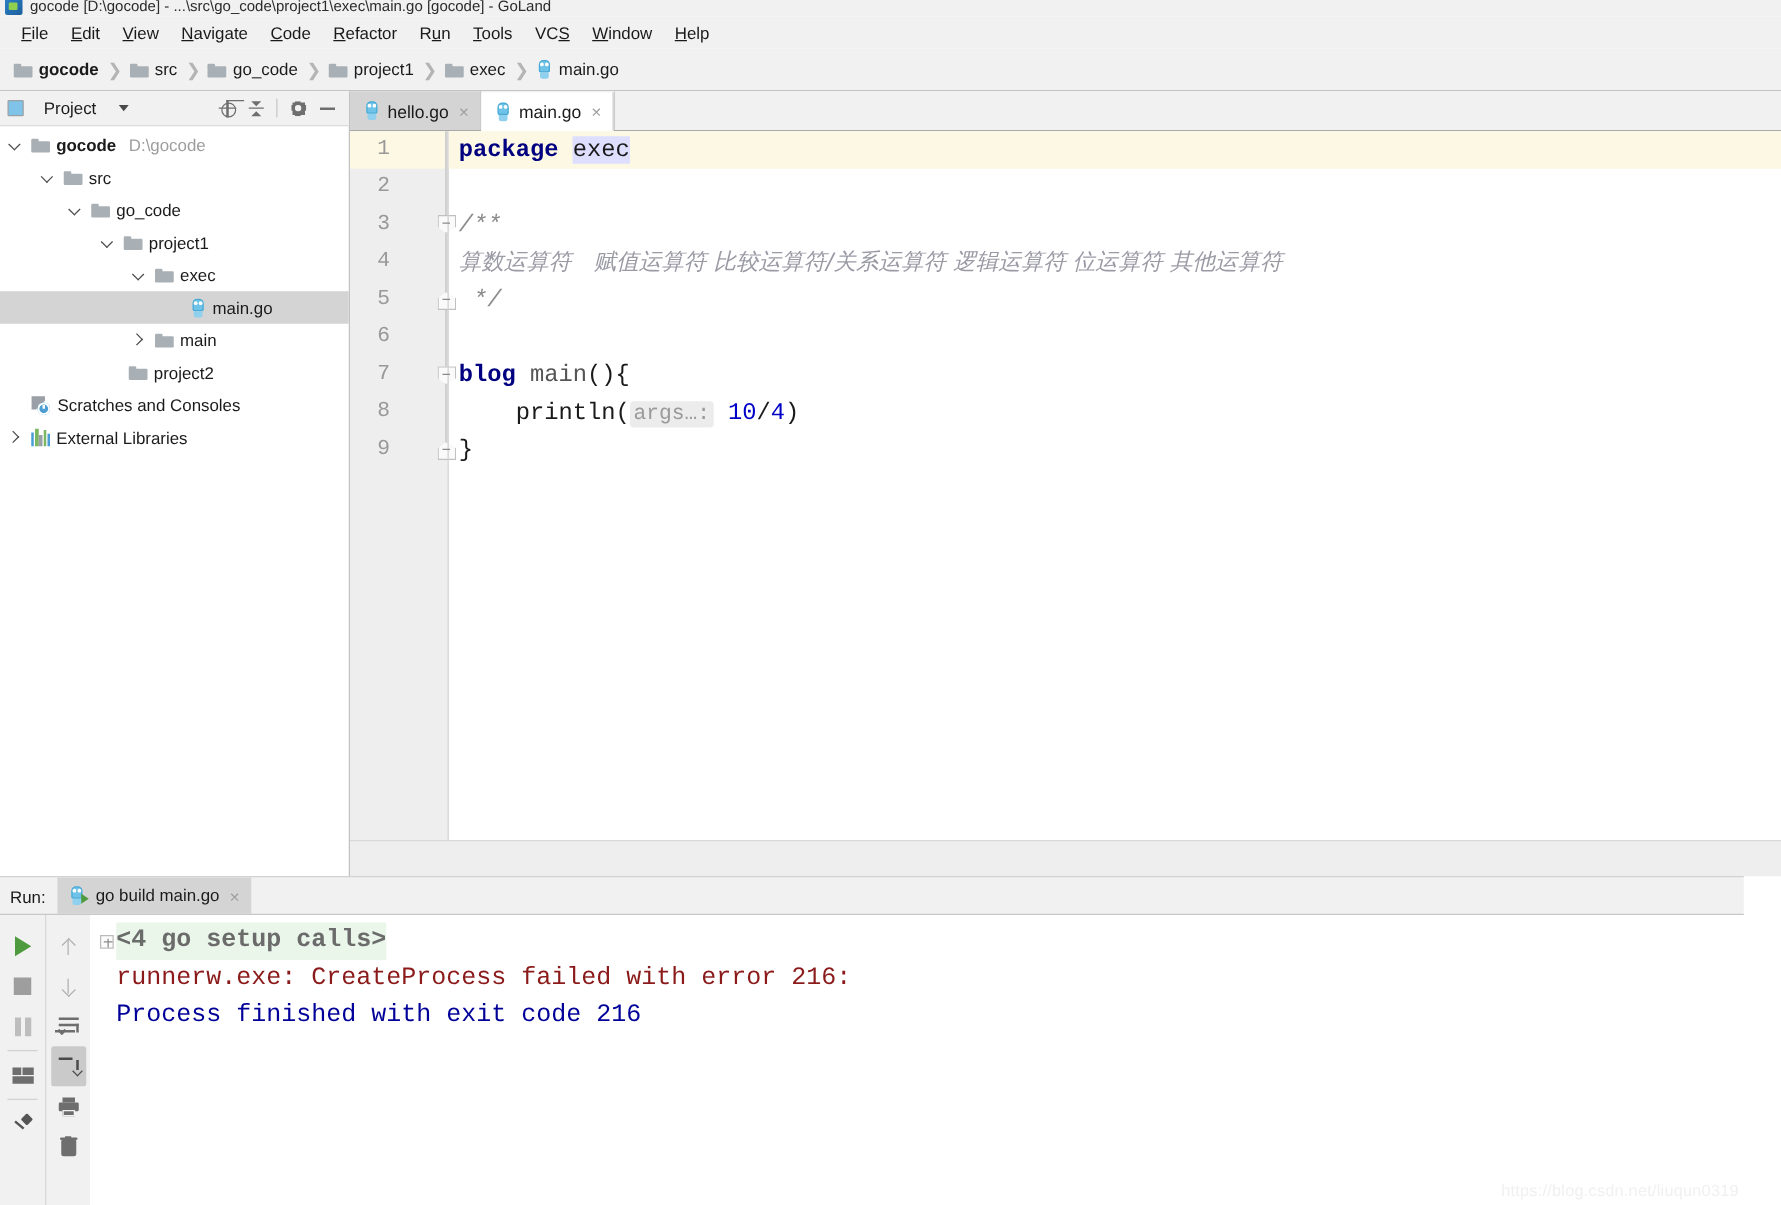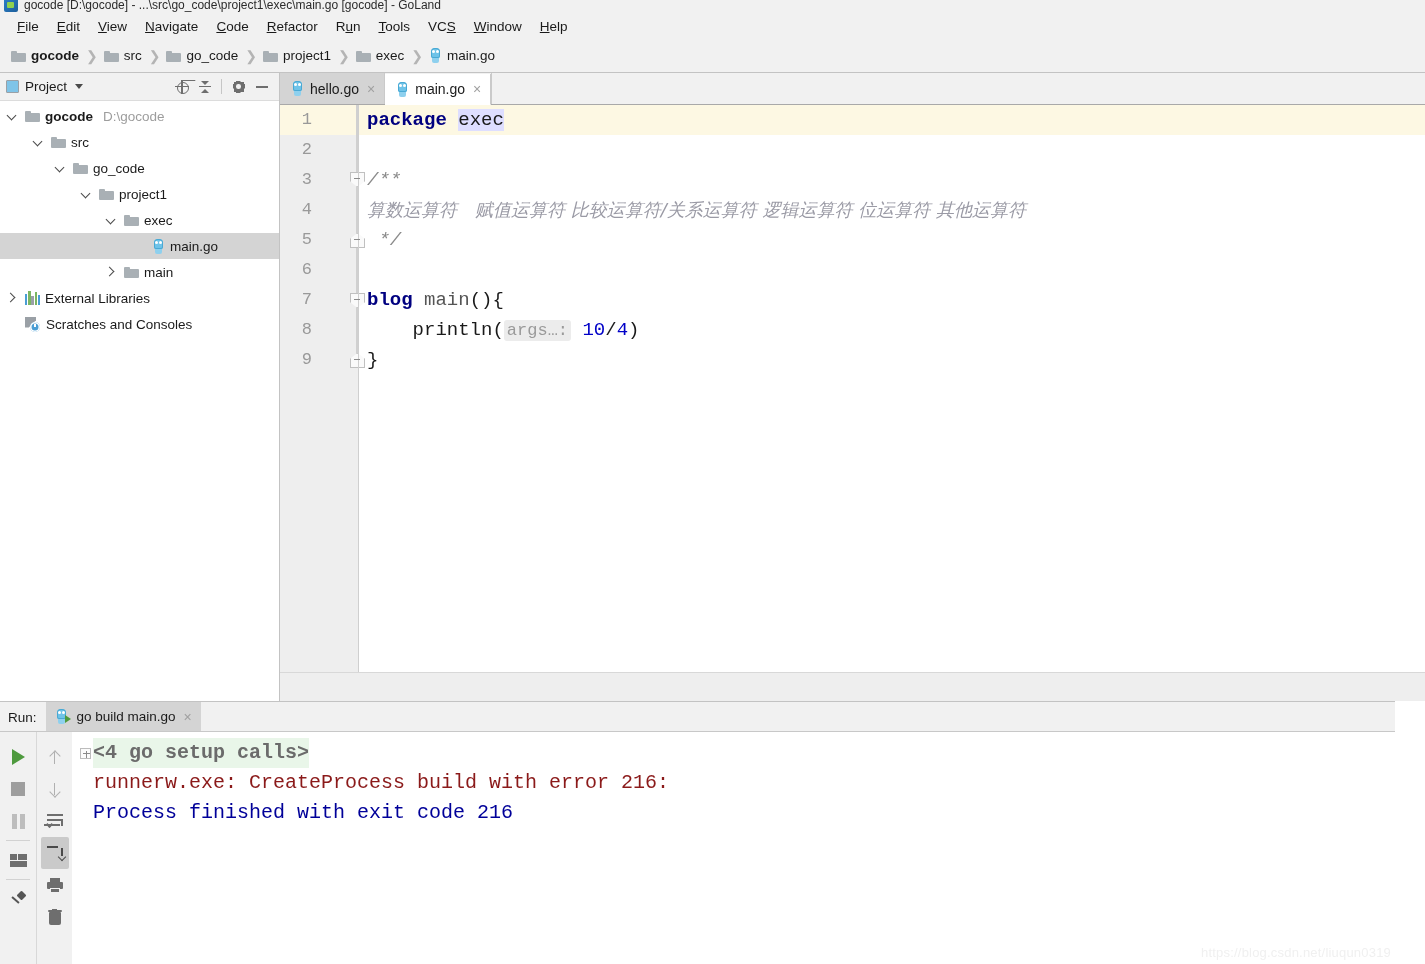--- a/index.html
+++ b/index.html
@@ -97,21 +97,21 @@
   .ico-go i:after{ left:4px; }
 
   
   .project-panel{
     position:absolute; left:0; top:73px; width:280px; height:628px;
     background:#ffffff;
     border-right:1px solid #c3c3c3;
   }
   .pp-header{
     height:28px; background:#f1f1f1; border-bottom:1px solid #dcdcdc;
-    display:flex; align-items:center; padding:0 6px; gap:6px;
+    display:flex; align-items:center; padding:0 6px; gap:16px;
   }
   .pp-titleicon{
     width:13px; height:13px; flex:none; border:1.5px solid #9aa0a6;
     background:#7fc4e8; border-radius:1px;
   }
   .pp-title{ font-size:13.5px; color:#1a1a1a; }
   .pp-caret{
     width:0;height:0;border-left:4px solid transparent;border-right:4px solid transparent;
     border-top:5px solid #4a4a4a; margin-left:2px;
   }
@@ -540,40 +540,44 @@
     </div>
 
     <div class="tree-row" style="padding-left:103px;">
       <span class="tw">
           <span class="chev-right"></span>
         </span>
       <span class="ico-folder"></span>
       <span class="tree-label">main</span>
     </div>
 
+    <div class="tree-row" style="padding-left:103px;">
+      <span class="ico-folder"></span>
+      <span class="tree-label">project2</span>
+    </div>
+
+    <div class="tree-row" style="padding-left:25px;">
+      <span class="ico-scratch">
+          <s></s>
+        </span>
+      <span class="tree-label">Scratches and Consoles</span>
+    </div>
 
     <div class="tree-row" style="padding-left:4px;">
       <span class="tw">
           <span class="chev-right"></span>
         </span>
       <span class="ico-lib">
           <span></span>
           <span></span>
           <span></span>
           <span></span>
           <span></span>
         </span>
       <span class="tree-label">External Libraries</span>
-    </div>
-
-    <div class="tree-row" style="padding-left:25px;">
-      <span class="ico-scratch">
-          <s></s>
-        </span>
-      <span class="tree-label">Scratches and Consoles</span>
     </div>
   </div>
 </div>
 
 <div class="editor-area">
   <div class="tabbar">
     <div class="tab">
       <span class="ico-go">
           <i></i>
         </span>
@@ -705,18 +709,18 @@
             <s></s>
           </span>
         </div>
     </div>
 
     <div class="console">
       <div class="cline">
         <span class="cfold"></span>
         <span class="c-setup">&lt;4 go setup calls&gt;</span>
       </div>
-      <div class="cline c-err">runnerw.exe: CreateProcess build with error 216:</div>
+      <div class="cline c-err">runnerw.exe: CreateProcess failed with error 216:</div>
       <div class="cline c-exit">Process finished with exit code 216</div>
       <div class="watermark">https://blog.csdn.net/liuqun0319</div>
     </div>
   </div>
 </div>
 
 </body></html>

